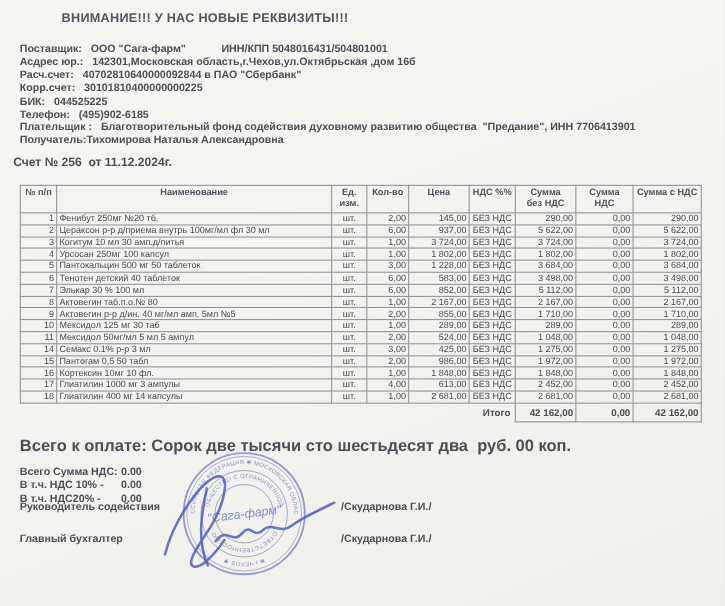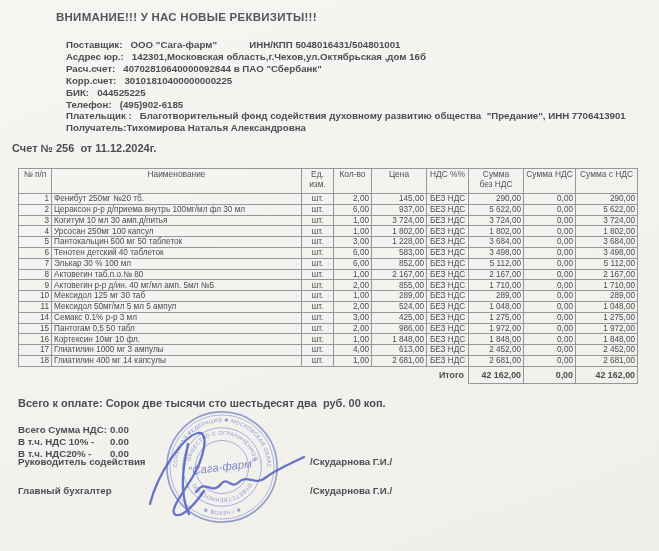--- a/index.html
+++ b/index.html
@@ -8,49 +8,49 @@
     position:relative;width:659px;height:551px;overflow:hidden;
     background:linear-gradient(160deg,#f6f5f1 0%,#f3f2ee 55%,#efeee8 100%);
     color:#4b4c53;
   }
   .attention{
     position:absolute;top:11px;left:56px;
     font-size:11.5px;font-weight:bold;letter-spacing:.25px;color:#54555c;
   }
   .info{position:absolute;top:39px;left:18px;font-size:9.7px;font-weight:bold;color:#4d4e55;}
   .info-line{line-height:11.9px;white-space:pre;}
-  .info-line .lbl{white-space:pre;margin-left:48px;}
+  .info-line .lbl{white-space:pre;}
   .info-line .val{white-space:pre-wrap;}
   .doc-title{
     position:absolute;top:142px;left:12px;width:640px;text-align:left;
     font-size:11px;font-weight:bold;color:#4d4e55;white-space:pre-wrap;
   }
   .invoice-table{
     position:absolute;left:18px;top:168px;width:620px;
     border-collapse:collapse;table-layout:fixed;
     font-size:8.2px;color:#4b4c53;
   }
   .invoice-table thead th{
-    border:1px solid #96979c;font-size:8.4px;font-weight:normal;
+    border:1px solid #96979c;font-size:8.4px;font-weight:bold;
     white-space:pre-line;vertical-align:top;padding:1px 2px;line-height:1.18;height:22px;
     text-align:center;color:#505158;
   }
   .invoice-table tbody td{
     border:1px solid #96979c;padding:0 2px;height:9.8px;line-height:9.4px;
     overflow:hidden;white-space:nowrap;
   }
   .a-left{text-align:left}.a-right{text-align:right}.a-center{text-align:center}
   .invoice-table tfoot td{
     border:none;font-weight:bold;font-size:8.9px;height:15px;line-height:14px;
     white-space:nowrap;overflow:hidden;
   }
   .invoice-table tfoot td.boxed{border:1px solid #96979c;text-align:right;padding:0 2px;}
   .totals-label{text-align:right;padding-right:4px;}
   .pay-words{
-    position:absolute;top:397px;left:18px;font-size:11px;font-weight:bold;
+    position:absolute;top:397px;left:18px;font-size:15px;font-weight:bold;
     color:#4d4e55;white-space:pre-wrap;
   }
   .vat-block{position:absolute;top:424px;left:18px;font-size:9.7px;font-weight:bold;color:#4d4e55;}
   .vat-line{line-height:12px;}
   .vat-line .lbl{display:inline-block;width:92px;white-space:pre;}
   .vat-line .val{display:inline-block;}
   .sig-line{position:absolute;left:0;width:659px;height:14px;font-size:9.7px;font-weight:bold;color:#4d4e55;}
   .sig1{top:456px;}
   .sig2{top:485px;}
   .sig-label{position:absolute;left:18px;white-space:pre;}

